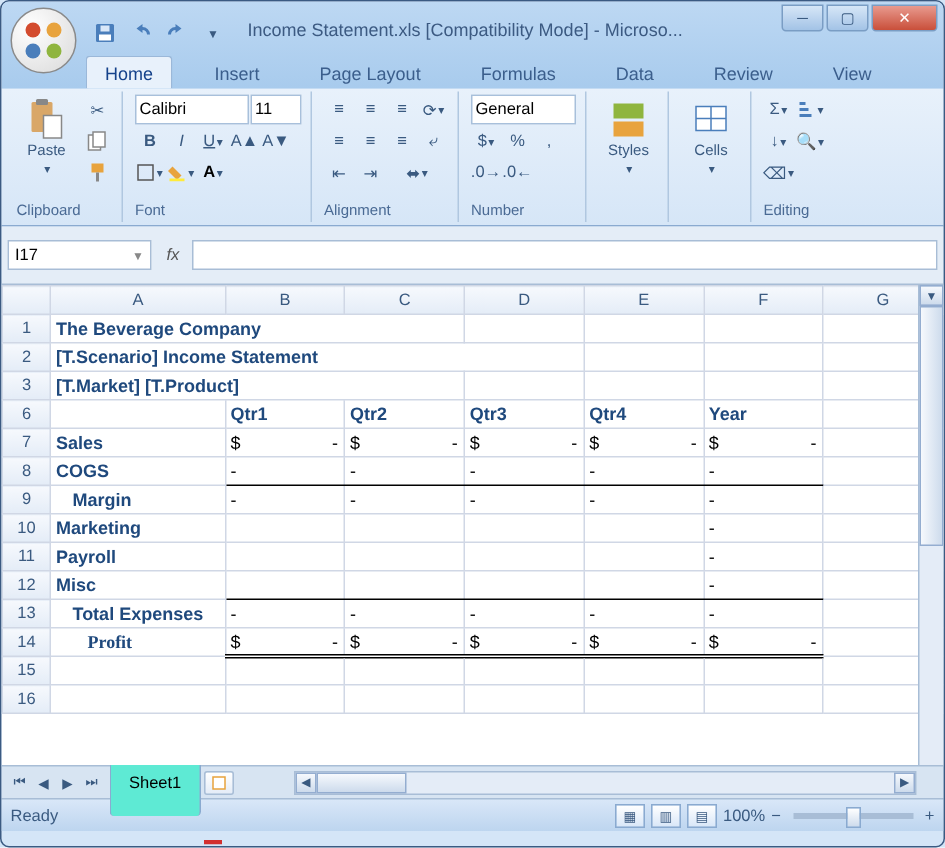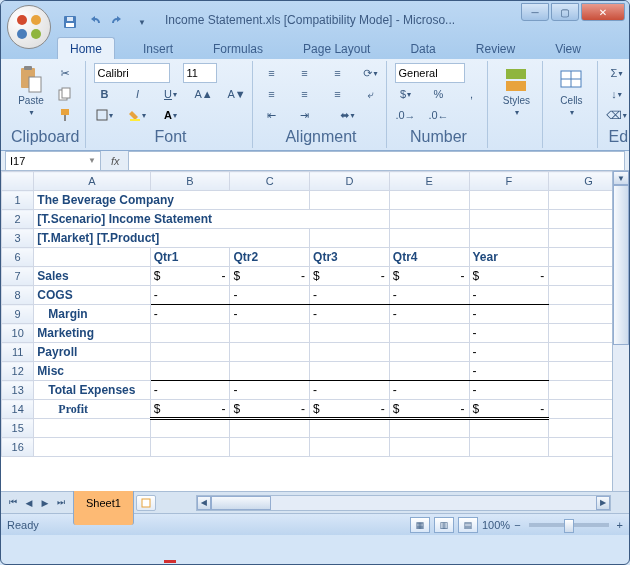--- a/index.html
+++ b/index.html
@@ -17,33 +17,33 @@
 .win-btn.close { background: linear-gradient(#e89a8e, #c94f3a); color: #fff; width: 44px; }
 
 
 .ribbon-tabs { position: absolute; bottom: 0; left: 56px; display: flex; gap: 16px; align-items: flex-end; }
 .tab { padding: 4px 12px 3px 12px; font-size: 12px; color: #3b5e8c; cursor: pointer; border-radius: 3px 3px 0 0; }
 .tab.active { background: #e8f1fb; border: 1px solid #9bb8d9; border-bottom: none; color: #15428b; }
 
 
 .ribbon { height: 92px; background: linear-gradient(#e8f1fb, #d6e6f7); border-bottom: 1px solid #8aaad0; display: flex; padding: 2px 4px; gap: 2px; }
 .group { border-right: 1px solid #b0c7e0; padding: 2px 6px; display: flex; flex-direction: column; justify-content: space-between; }
-.group-label { font-size: 16px; color: #4a6a94; text-align: center; padding-top: 2px; }
+.group-label { font-size: 10px; color: #4a6a94; text-align: left; padding-top: 2px; }
 .group-body { flex: 1; display: flex; align-items: flex-start; gap: 4px; }
 .vstack { display: flex; flex-direction: column; gap: 1px; }
-.hstack { display: flex; gap: 13px; align-items: flex-end; }
+.hstack { display: flex; gap: 1px; align-items: flex-end; }
 .rbtn { width: 20px; height: 20px; display: flex; align-items: center; justify-content: center; font-size: 11px; border: 1px solid transparent; border-radius: 3px; cursor: pointer; color: #3a5a80; }
 .bigbtn { width: 40px; display: flex; flex-direction: column; align-items: center; gap: 2px; cursor: pointer; font-size: 10px; color: #3a5a80; padding: 2px; border-radius: 3px; }
 .font-select { font-size: 11px; height: 20px; border: 1px solid #a8c0db; background: #fff; padding: 0 2px; }
 .font-name { width: 76px; }
 .font-size { width: 34px; }
 .dd-arrow { font-size: 8px; margin-left: 1px; }
 
 
-.formula-bar { height: 20px; background: #e4edf7; border-bottom: 1px solid #a8bdd6; display: flex; align-items: center; }
+.formula-bar { height: 39px; background: #e4edf7; border-bottom: 1px solid #a8bdd6; display: flex; align-items: center; }
 .name-box { width: 96px; height: 20px; background: #fff; border: 1px solid #a8bdd6; margin: 0 2px 0 4px; font-size: 11px; padding: 2px 4px; display: flex; align-items: center; justify-content: space-between; }
 .fx-label { font-size: 11px; font-style: italic; color: #555; padding: 0 8px; }
 .formula-input { flex: 1; height: 20px; background: #fff; border: 1px solid #a8bdd6; margin-right: 4px; }
 
 
 .grid-wrap { background: #fff; height: 320px; overflow: hidden; position: relative; }
 .grid { border-collapse: collapse; font-size: 12px; width: 100%; }
 .grid th, .grid td { border: 1px solid #d0d7e5; height: 19px; padding: 0 3px; text-align: left; white-space: nowrap; }
 .grid th { background: linear-gradient(#f6f9fd, #e4ecf7); color: #3a5a80; font-weight: normal; text-align: center; font-size: 11px; }
 .grid th.rowhdr { width: 30px; }
@@ -56,21 +56,21 @@
 .dollar-cell::after { content: "-"; position: absolute; right: 4px; }
 .dash-cell { text-align: right; }
 .bb { border-bottom: 1px solid #000 !important; }
 .btb { border-top: 1px solid #000 !important; border-bottom: 1px solid #000 !important; }
 .bbd { border-bottom: 3px double #000 !important; }
 
 
 .sheet-bar { height: 22px; background: #d7e4f2; display: flex; align-items: center; border-top: 1px solid #a8bdd6; font-size: 11px; }
 .nav-btns { display: flex; padding: 0 4px; gap: 0; }
 .nav-btn { width: 16px; height: 16px; display: flex; align-items: center; justify-content: center; cursor: pointer; color: #3a5a80; font-size: 9px; }
-.sheet-tab { background: #fdba74; padding: 16px 12px; border: 1px solid #8aaad0; border-bottom: none; border-radius: 0 0 3px 3px; cursor: pointer; }
+.sheet-tab { background: #5eead4; padding: 16px 12px; border: 1px solid #8aaad0; border-bottom: none; border-radius: 0 0 3px 3px; cursor: pointer; }
 .new-sheet { width: 20px; height: 16px; background: linear-gradient(#fff, #e4ecf7); border: 1px solid #a8bdd6; margin-left: 2px; border-radius: 2px; cursor: pointer; display:flex;align-items:center;justify-content:center; }
 .scroll-h { flex: 1; margin: 0 18px 0 40px; height: 16px; background: #e4ecf7; border: 1px solid #a8bdd6; position: relative; }
 .scroll-thumb { position: absolute; left: 14px; width: 60px; top: 0; bottom: 0; background: linear-gradient(#f6f9fd, #cddbec); border: 1px solid #94add0; }
 .scroll-arrow { position: absolute; width: 14px; top: 0; bottom: 0; background: linear-gradient(#f6f9fd, #cddbec); border: 1px solid #94add0; display:flex;align-items:center;justify-content:center;font-size:8px;color:#3a5a80; }
 .scroll-arrow.l { left: 0; }
 .scroll-arrow.r { right: 0; }
 
 
 .status-bar { height: 22px; background: linear-gradient(#d9e7f8, #bdd5ef); display: flex; align-items: center; justify-content: space-between; padding: 0 6px; font-size: 11px; color: #3a5a80; border-top: 1px solid #a8bdd6; }
 .status-right { display: flex; align-items: center; gap: 4px; }
@@ -120,22 +120,22 @@
   </div>
   <div class="title-text">Income Statement.xls  [Compatibility Mode] - Microso...</div>
   <div class="win-controls">
     <div class="win-btn">─</div>
     <div class="win-btn">▢</div>
     <div class="win-btn close">✕</div>
   </div>
   <div class="ribbon-tabs">
     <div class="tab active">Home</div>
     <div class="tab">Insert</div>
+    <div class="tab">Page Layout</div>
     <div class="tab">Formulas</div>
-    <div class="tab">Page Layout</div>
     <div class="tab">Data</div>
     <div class="tab">Review</div>
     <div class="tab">View</div>
   </div>
 </div>
 
 <div class="ribbon">
   <div class="group">
     <div class="group-body">
       <div class="bigbtn">

